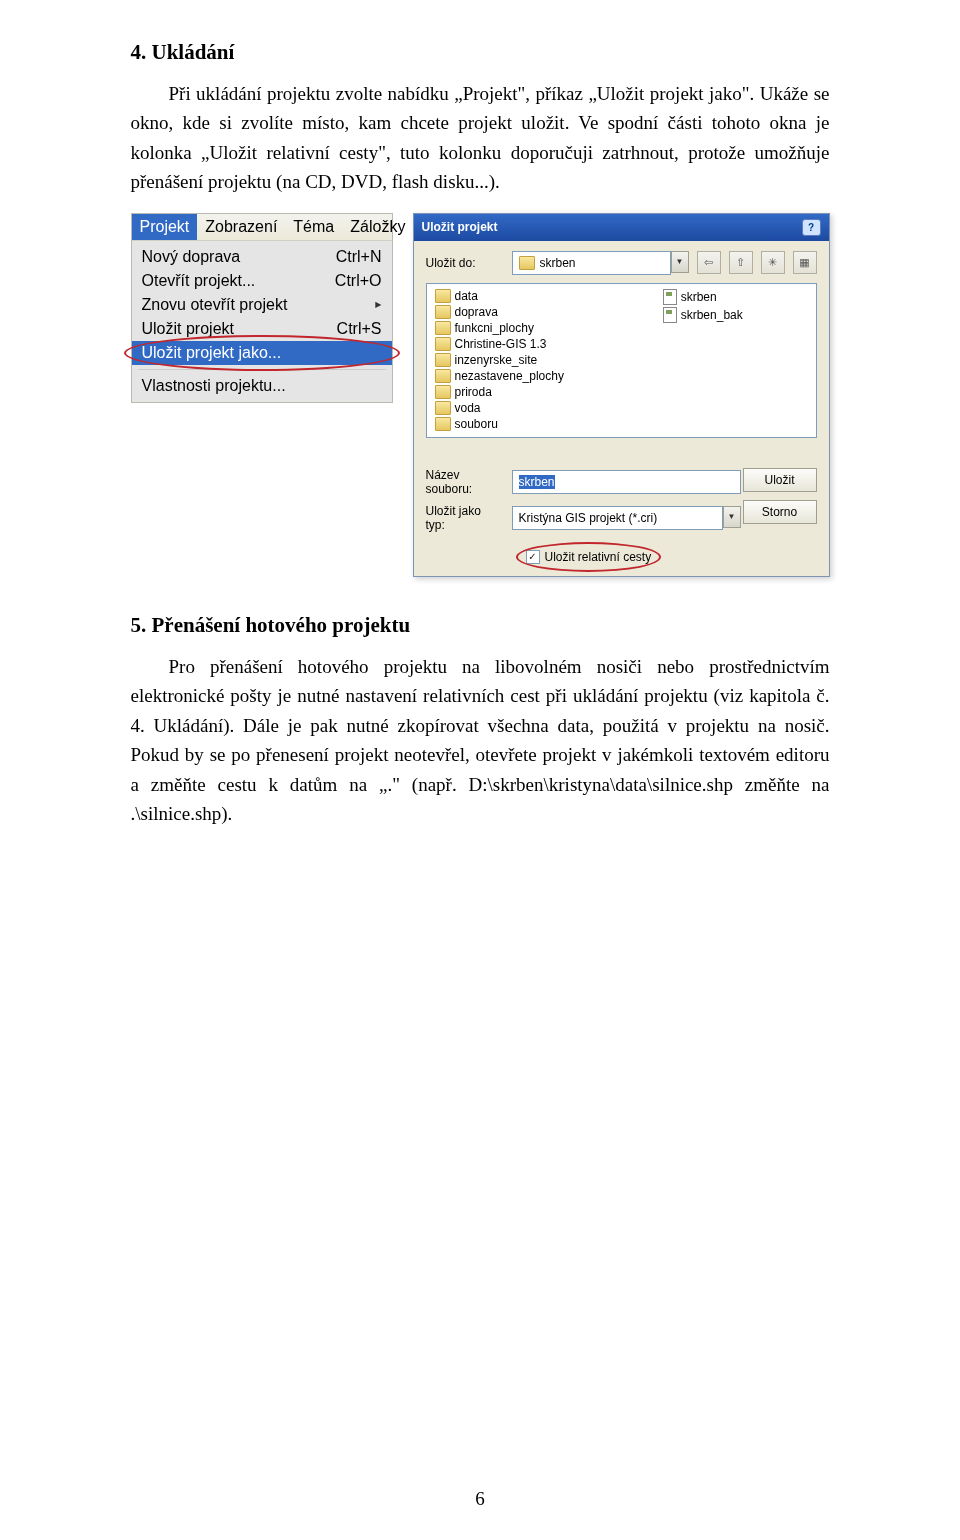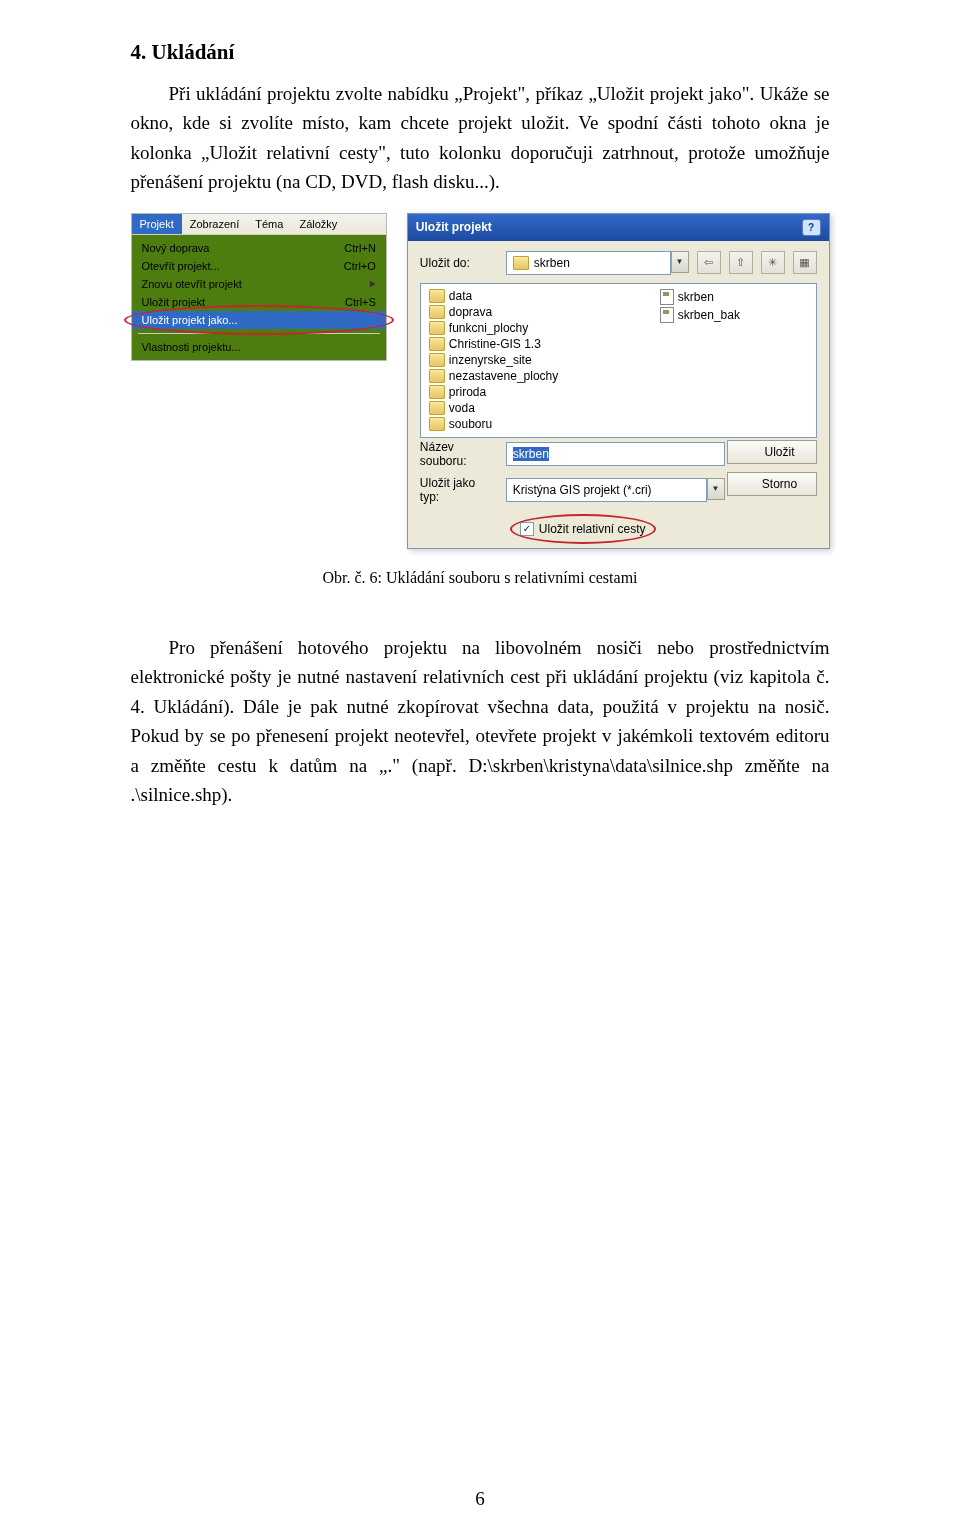--- a/index.html
+++ b/index.html
@@ -32,22 +32,22 @@
   .figure-row {
     display: flex;
     gap: 20px;
     margin: 16px 0 18px 0;
     align-items: flex-start;
   }
   
   .menu-strip {
     width: 260px;
     font-family: Tahoma, Verdana, sans-serif;
-    font-size: 11px;
-    background: #4d7c0f;
+    font-size: 16px;
+    background: #e5e5e5;
     border: 1px solid #b9b9b0;
   }
   .menu-bar {
     background: linear-gradient(#f3f3ee,#ece9d8);
     display: flex;
     border-bottom: 1px solid #d0cfc6;
   }
   .menu-bar span {
     padding: 4px 8px;
   }
@@ -149,21 +149,21 @@
     width:22px; height:21px;
     background: linear-gradient(#f3f3ee,#e4e2d6);
     border:1px solid #b0afa3;
     display:flex;align-items:center;justify-content:center;
     font-size:11px;color:#555;
   }
   .file-list {
     background:#fff;
     border:1px solid #7f9db9;
     height:145px;
-    margin-bottom:2px;
+    margin-bottom:30px;
     padding:4px 6px;
     display:flex;
     flex-direction:column;
     flex-wrap:wrap;
     column-gap: 30px;
   }
   .file-item {
     display:flex;
     align-items:center;
     gap:4px;
@@ -185,21 +185,20 @@
   }
   .doc-icon::after{
     content:"";position:absolute;top:2px;left:2px;width:6px;height:4px;background:#7fa05a;
   }
   .btn {
     width:72px;height:22px;
     background: linear-gradient(#fcfcfa,#e8e6d8);
     border:1px solid #9e9e93;
     display:flex;align-items:center;justify-content:center;
     font-size:12px;
-    padding-left:16px;
   }
   .bottom-rows { display:flex; gap:2px; }
   .bottom-left { flex:1; }
   .bottom-right { display:flex; flex-direction:column; gap:8px; padding-top: 0; }
   .inp.highlighted { color:#fff; }
   .inp.highlighted span { background:#316ac5; }
   .checkbox-row {
     margin-left: 100px;
     margin-top: 10px;
     display:inline-flex;
@@ -378,21 +377,21 @@
           </div>
           <div class="bottom-right">
             <div class="btn">Uložit</div>
             <div class="btn">Storno</div>
           </div>
         </div>
       </div>
     </div>
   </div>
 
-  <div class="caption">Obr. č. 6: Ukládání souboru s relativními cestami</div>
 
 
   <div style="height:18px"></div>
 
+  <div class="heading">5. Přenášení hotového projektu</div>
   <div class="para">Pro přenášení hotového projektu na libovolném nosiči nebo prostřednictvím elektronické pošty je nutné nastavení relativních cest při ukládání projektu (viz kapitola č. 4. Ukládání). Dále je pak nutné zkopírovat všechna data, použitá v projektu na nosič. Pokud by se po přenesení projekt neotevřel, otevřete projekt v jakémkoli textovém editoru a změňte cestu k datům na „." (např. D:\skrben\kristyna\data\silnice.shp změňte na .\silnice.shp).</div>
 
   <div class="page-num">6</div>
 </div>
 
 </body></html>

